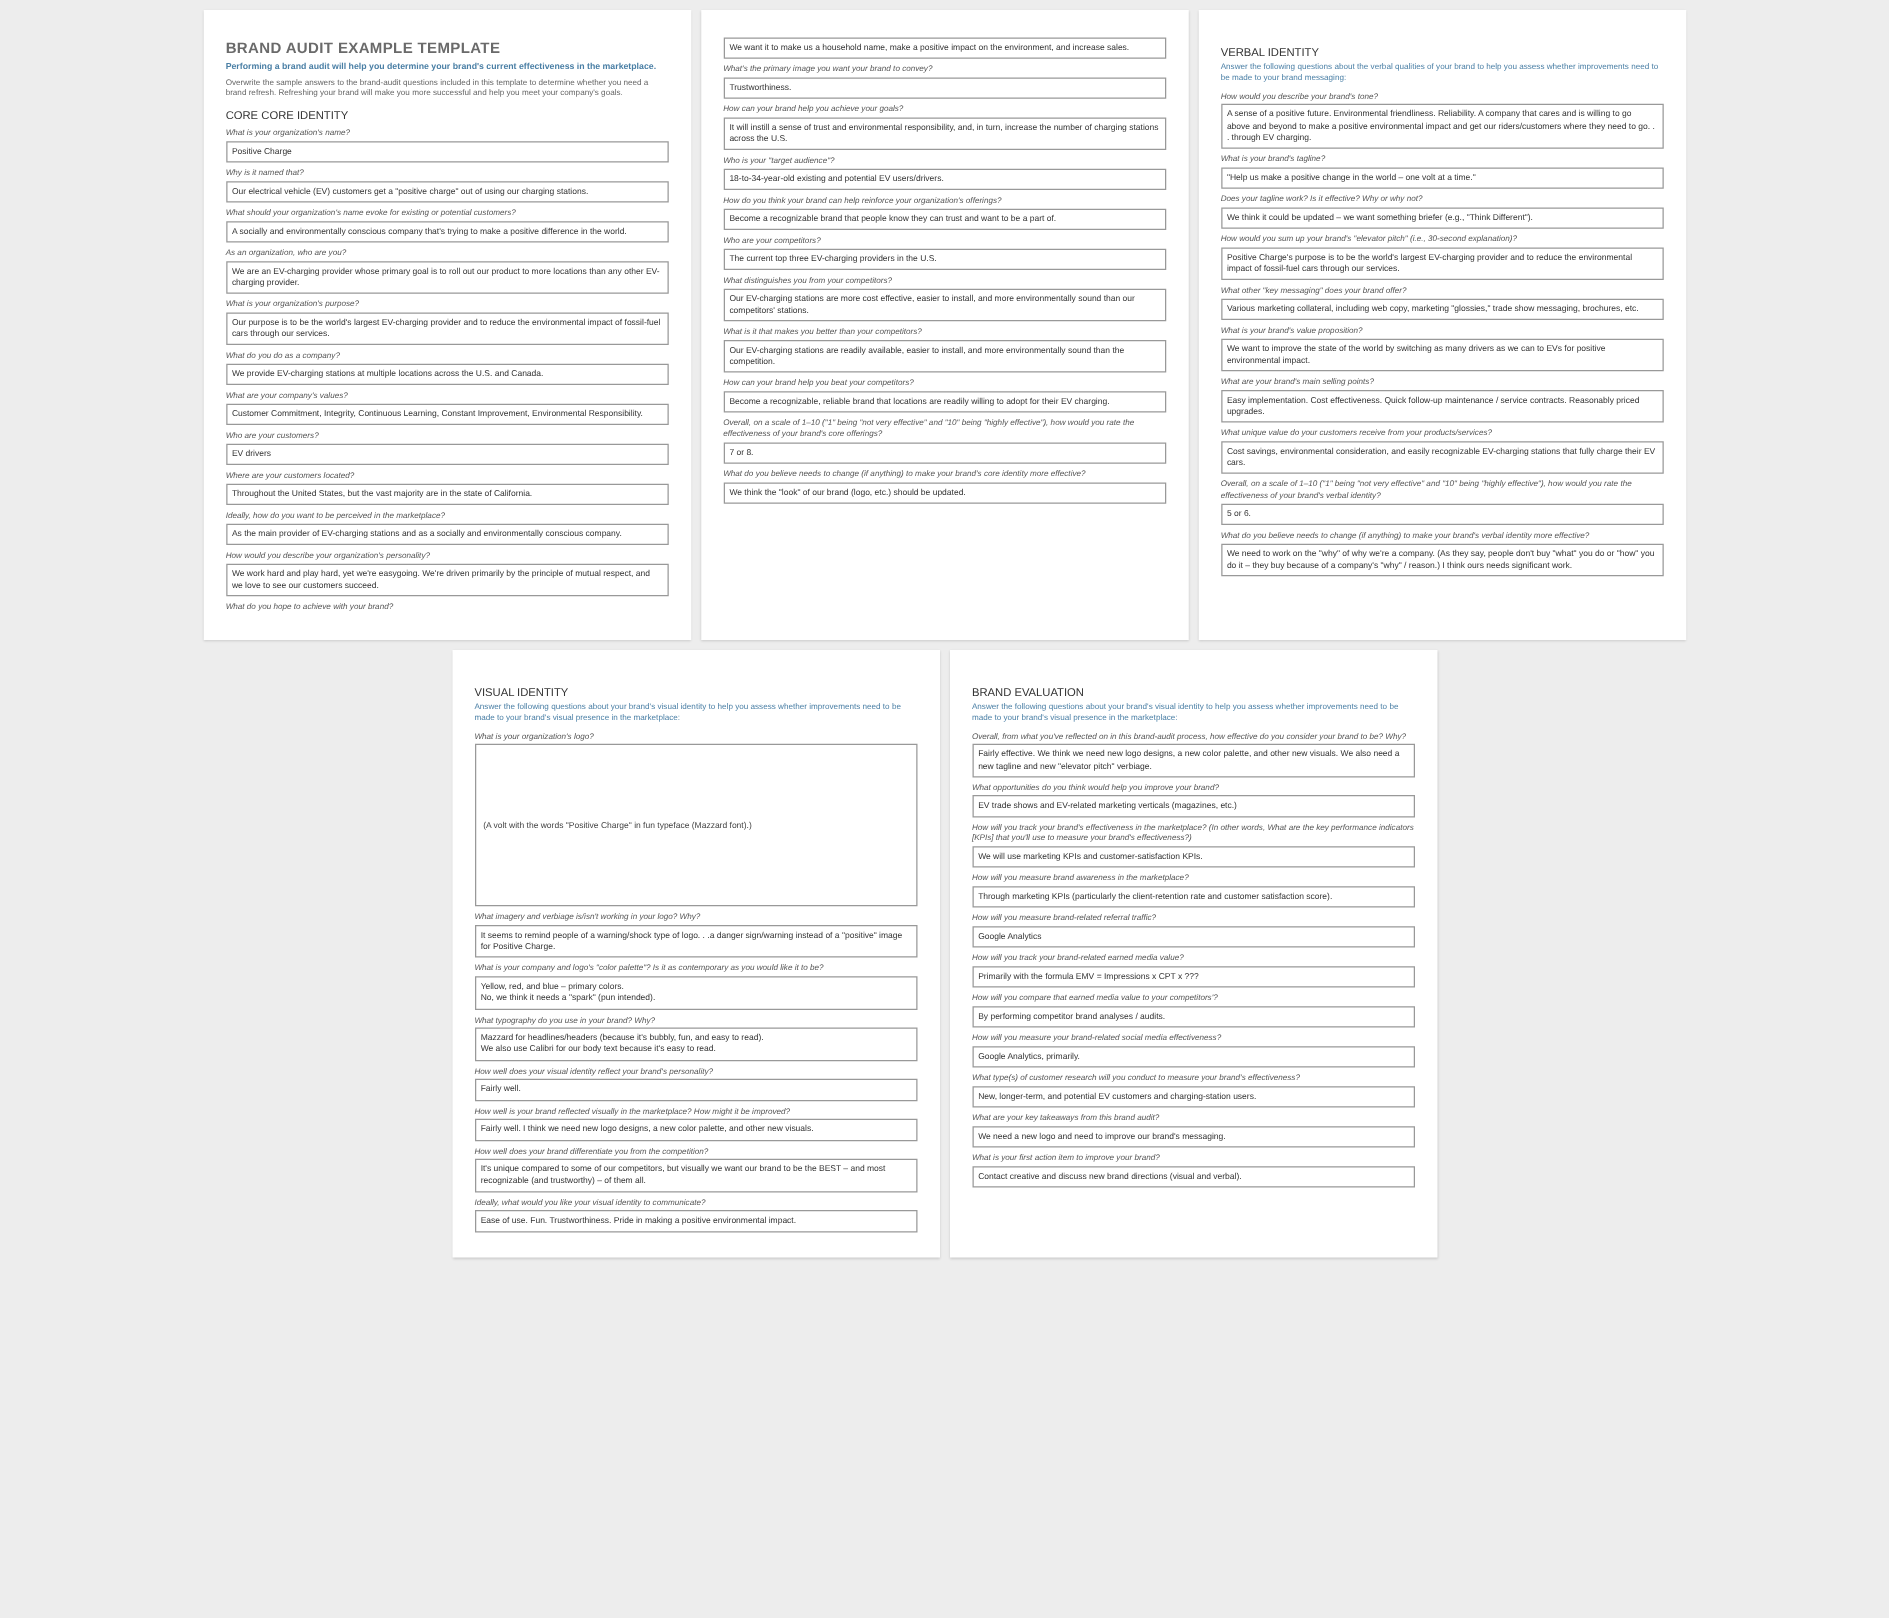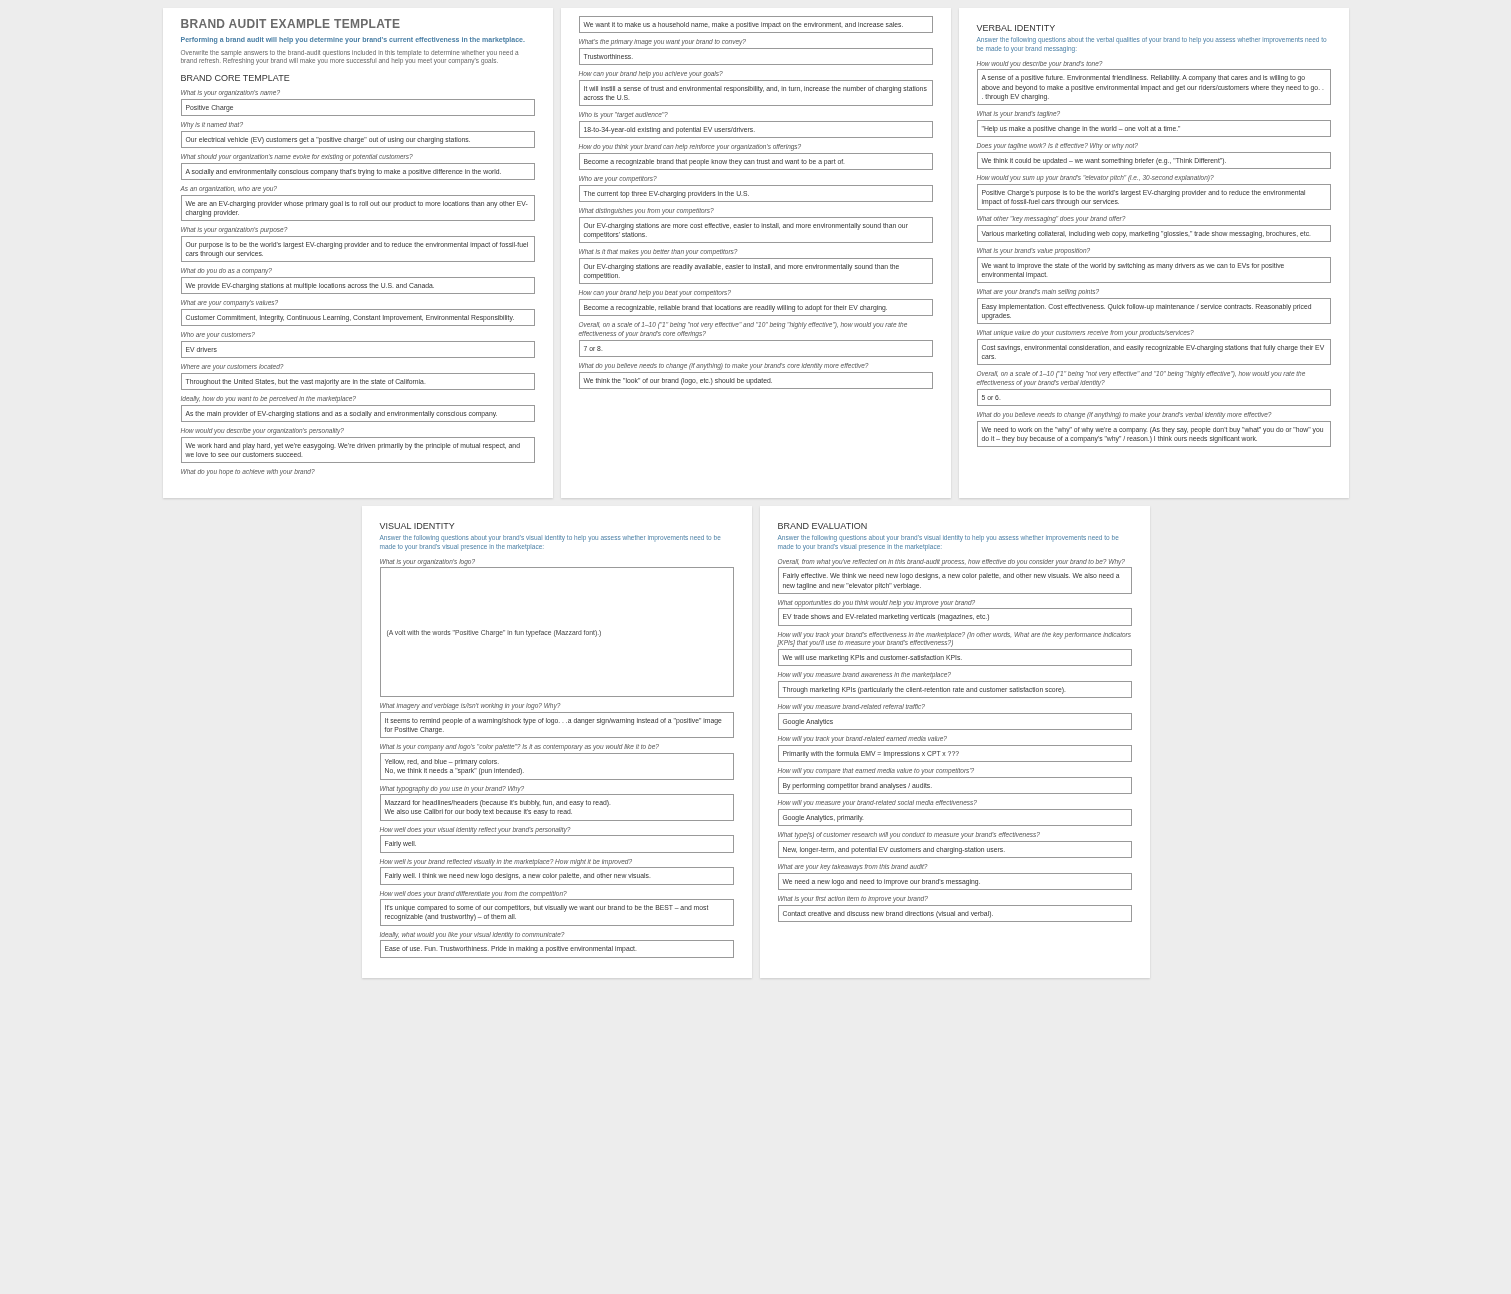--- a/index.html
+++ b/index.html
@@ -1,19 +1,19 @@
 <!DOCTYPE html>
 <html><head>
 <meta charset="utf-8">
 <style>
   * { margin:0; padding:0; box-sizing:border-box; }
   body { background:#ededed; font-family:Arial,Helvetica,sans-serif; padding:8px; }
   .row { display:flex; gap:8px; justify-content:center; margin-bottom:8px; }
   .page {
-    background:#fff; width:390px; padding:8px 18px 20px;
+    background:#fff; width:390px; padding:22px 18px 20px;
     font-size:7px; color:#333; box-shadow:0 1px 2px rgba(0,0,0,.15);
     line-height:1.35;
   }
   .title { font-size:12px; font-weight:700; color:#6a6a6a; letter-spacing:.3px; margin-bottom:3px; }
   .subtitle { color:#4a7fa5; font-weight:700; font-size:7px; margin-bottom:4px; }
   .intro { color:#666; font-size:6.5px; margin-bottom:6px; }
   .section-head { font-size:9px; font-weight:400; color:#333; margin:6px 0 2px; }
   .section-sub { color:#4a7fa5; font-size:6.5px; margin-bottom:6px; }
   .q { font-style:italic; color:#555; font-size:6.5px; margin-top:5px; margin-bottom:1px; }
   .a {
@@ -24,21 +24,21 @@
 </style>
 </head>
 <body>
 
 <div class="row">
 
   <div class="page">
     <div class="title">BRAND AUDIT EXAMPLE TEMPLATE</div>
     <div class="subtitle">Performing a brand audit will help you determine your brand's current effectiveness in the marketplace.</div>
     <div class="intro">Overwrite the sample answers to the brand-audit questions included in this template to determine whether you need a brand refresh. Refreshing your brand will make you more successful and help you meet your company's goals.</div>
-    <div class="section-head">BRAND CORE TEMPLATE</div>
+    <div class="section-head">CORE CORE IDENTITY</div>
     <div class="q">What is your organization's name?</div>
       <div class="a">Positive Charge</div>
     <div class="q">Why is it named that?</div>
       <div class="a">Our electrical vehicle (EV) customers get a "positive charge" out of using our charging stations.</div>
     <div class="q">What should your organization's name evoke for existing or potential customers?</div>
       <div class="a">A socially and environmentally conscious company that's trying to make a positive difference in the world.</div>
     <div class="q">As an organization, who are you?</div>
       <div class="a">We are an EV-charging provider whose primary goal is to roll out our product to more locations than any other EV-charging provider.</div>
     <div class="q">What is your organization's purpose?</div>
       <div class="a">Our purpose is to be the world's largest EV-charging provider and to reduce the environmental impact of fossil-fuel cars through our services.</div>

